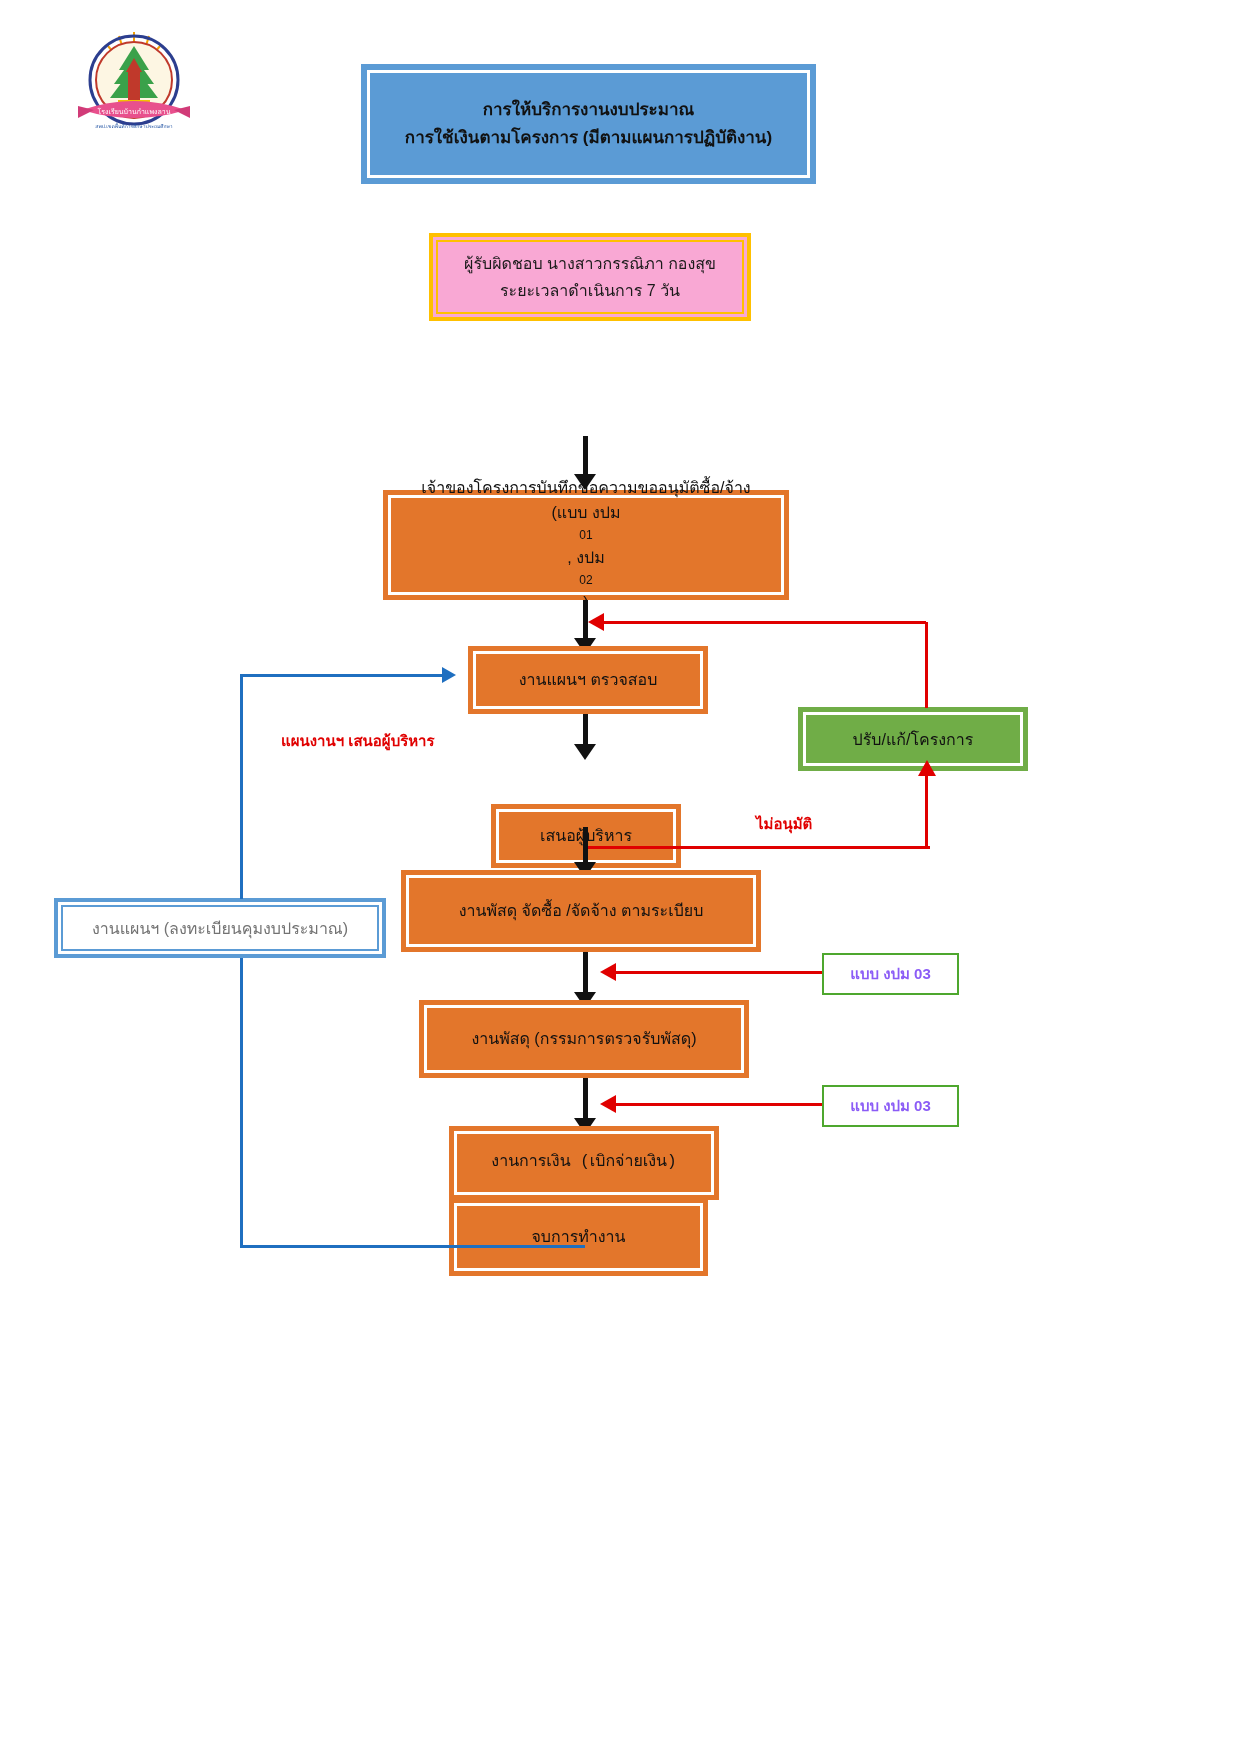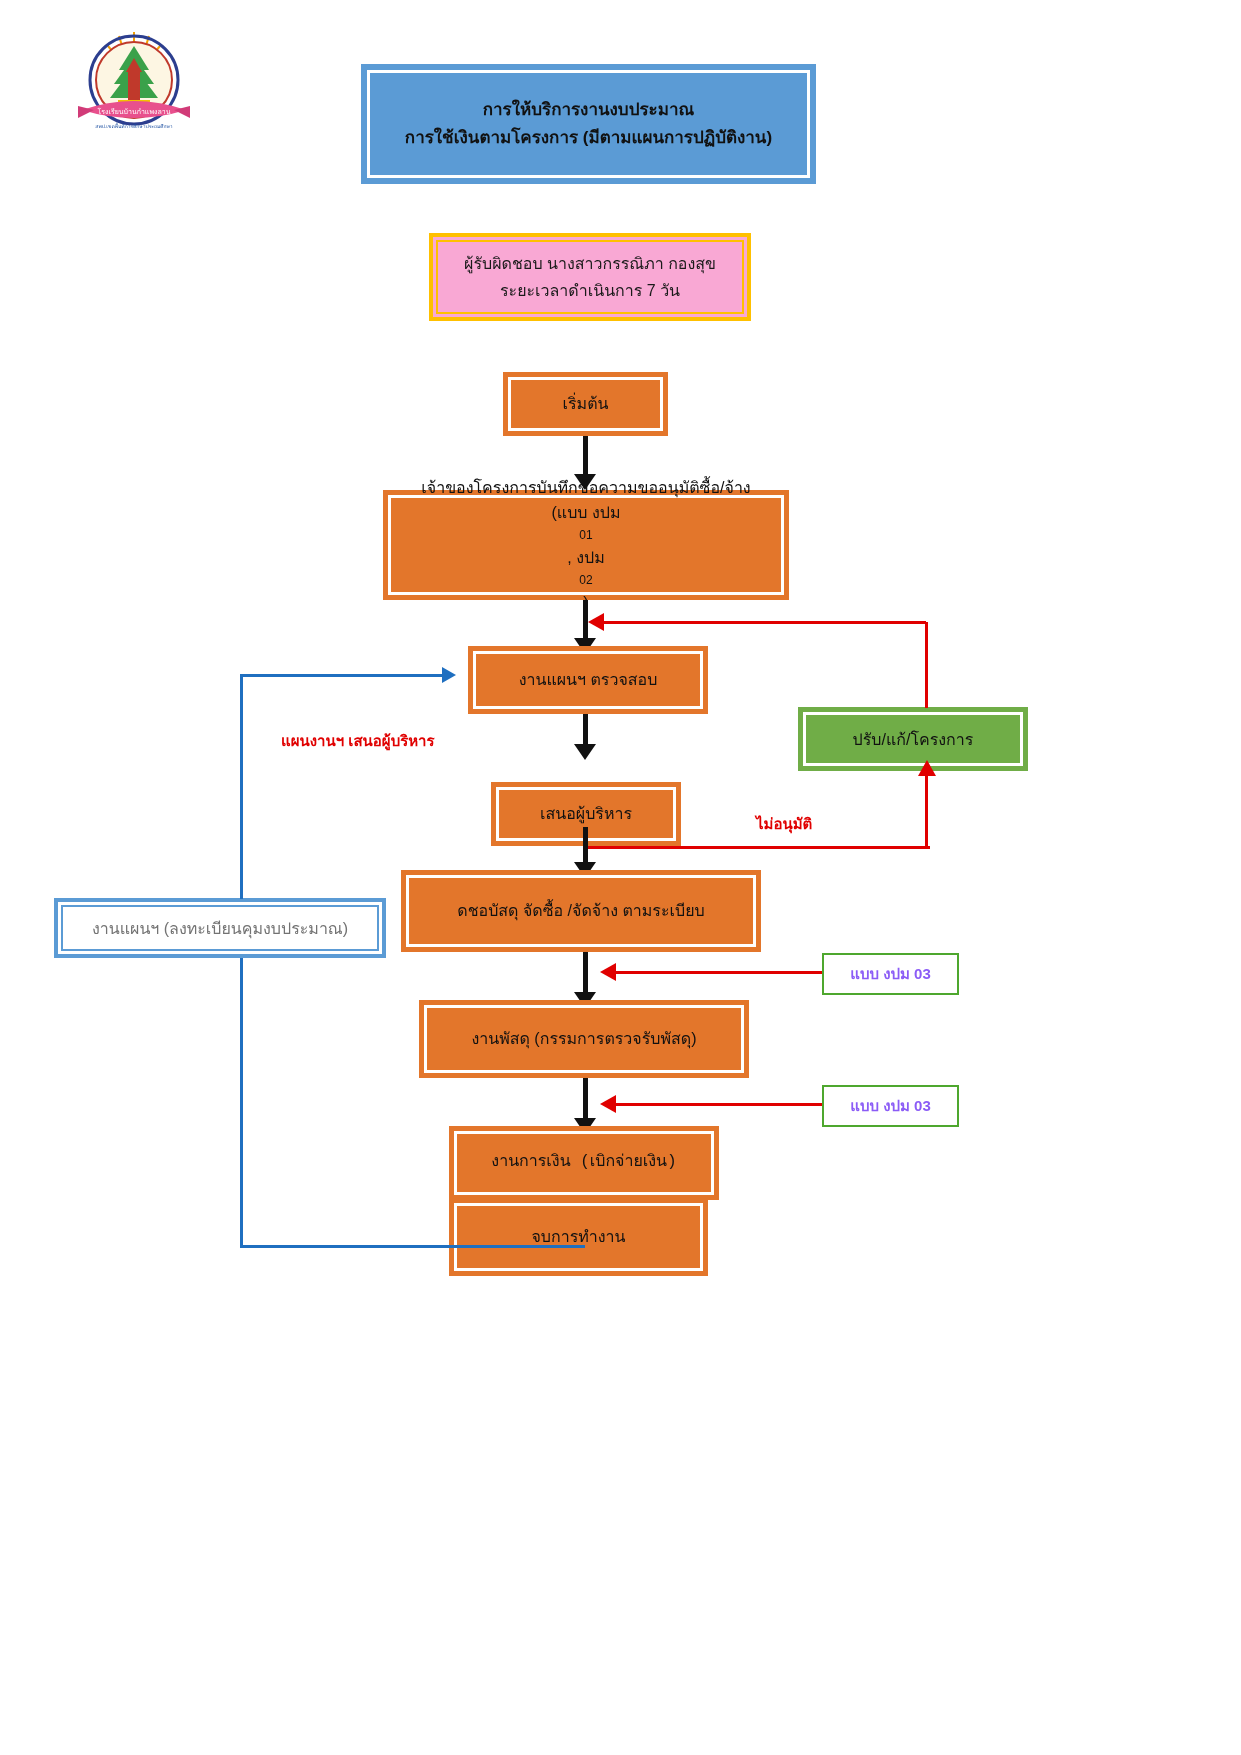--- a/index.html
+++ b/index.html
@@ -190,25 +190,20 @@
     </div>
   </div>
 
   <div class="abs yellowbox">
     <div class="yellowbox-inner">
       <span>ผู้รับผิดชอบ นางสาวกรรณิภา  กองสุข</span>
       <span>ระยะเวลาดำเนินการ  7  วัน</span>
     </div>
   </div>
 
-  <div class="abs obox" style="left:487px;top:372px;width:165px;height:64px;">
-    <div class="obox-inner">
-      <span>เริ่มต้น</span>
-    </div>
-  </div>
 
   <div class="abs vline-black" style="left:567px;top:436px;width:5px;height:40px;"></div>
   <div class="abs arrow-down-black" style="left:558px;top:474px;"></div>
 
   <div class="abs obox" style="left:367px;top:490px;width:406px;height:110px;">
     <div class="obox-inner">
       <span>เจ้าของโครงการบันทึกข้อความขออนุมัติซื้อ/จ้าง</span>
       <span class="sub">
           <span>(แบบ งปม </span>
           <span class="num">01</span>
@@ -224,21 +219,21 @@
 
   <div class="abs obox" style="left:452px;top:646px;width:240px;height:68px;">
     <div class="obox-inner">
       <span>งานแผนฯ ตรวจสอบ</span>
     </div>
   </div>
 
   <div class="abs vline-black" style="left:567px;top:714px;width:5px;height:34px;"></div>
   <div class="abs arrow-down-black" style="left:558px;top:744px;"></div>
 
-  <div class="abs obox" style="left:475px;top:782px;width:190px;height:64px;">
+  <div class="abs obox" style="left:475px;top:804px;width:190px;height:64px;">
     <div class="obox-inner">
       <span>เสนอผู้บริหาร</span>
     </div>
   </div>
 
   <div class="abs vline-black" style="left:567px;top:827px;width:5px;height:42px;"></div>
   <div class="abs arrow-down-black" style="left:558px;top:862px;"></div>
 
   <div class="abs gbox" style="left:782px;top:707px;width:230px;height:64px;">
     <div class="gbox-inner">
@@ -255,21 +250,21 @@
 
   <div class="abs hline-red" style="left:588px;top:621px;width:322px;"></div>
   <div class="abs arrow-left-red" style="left:572px;top:613px;"></div>
 
   <div class="abs redlbl" style="left:740px;top:812px;">ไม่อนุมัติ</div>
 
   <div class="abs redlbl" style="left:265px;top:729px;">แผนงานฯ เสนอผู้บริหาร</div>
 
   <div class="abs obox" style="left:385px;top:870px;width:360px;height:82px;">
     <div class="obox-inner">
-      <span>ดชอบัสดุ  จัดซื้อ /จัดจ้าง ตามระเบียบ</span>
+      <span>งานพัสดุ  จัดซื้อ /จัดจ้าง ตามระเบียบ</span>
     </div>
   </div>
 
   <div class="abs vline-black" style="left:567px;top:952px;width:5px;height:45px;"></div>
   <div class="abs arrow-down-black" style="left:558px;top:992px;"></div>
 
   <div class="abs formbox" style="left:806px;top:953px;width:137px;height:42px;">
     <span>แบบ  งปม 03</span>
   </div>
   <div class="abs hline-red" style="left:600px;top:971px;width:206px;"></div>

